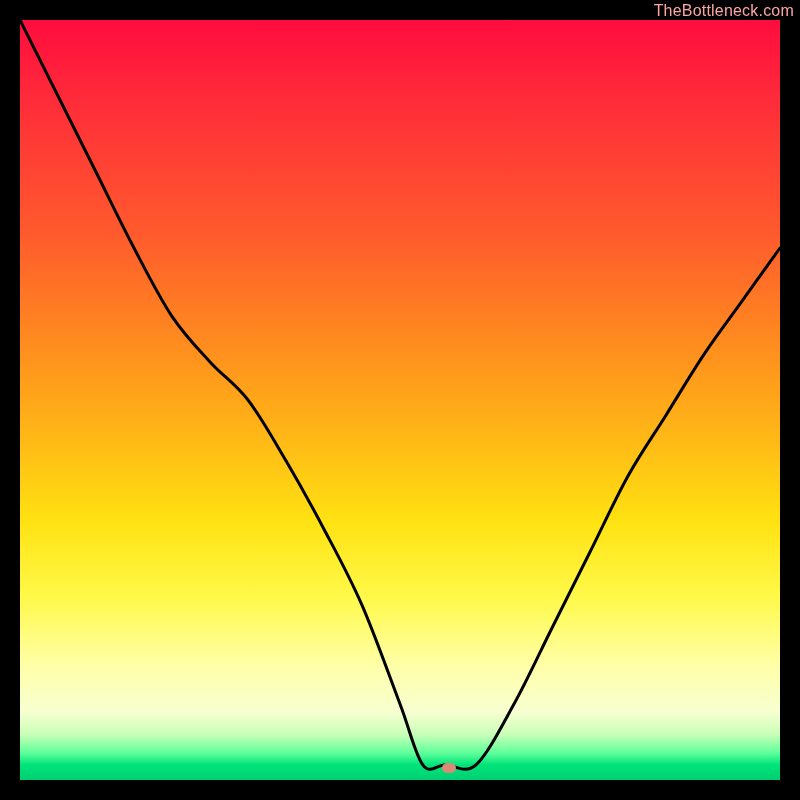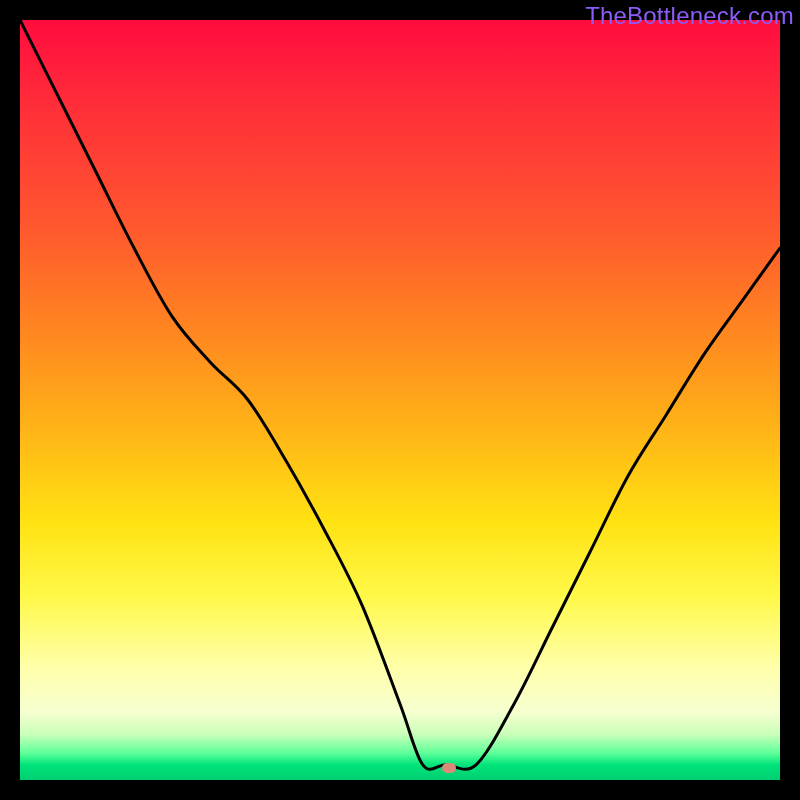--- a/index.html
+++ b/index.html
@@ -38,22 +38,22 @@
       #c9ffb8 94%,
       #5cff99 96.5%,
       #00e47a 98%,
       #00cf72 100%
     );
   }
   .watermark {
     position: absolute;
     top: 2px;
     right: 6px;
-    color: #8b5cf6;
-    font-size: 24px;
+    color: #fca5a5;
+    font-size: 16px;
     letter-spacing: 0.2px;
     font-weight: 500;
     user-select: none;
   }
   svg.curve {
     position: absolute;
     left: 0;
     top: 0;
     width: 760px;
     height: 760px;

